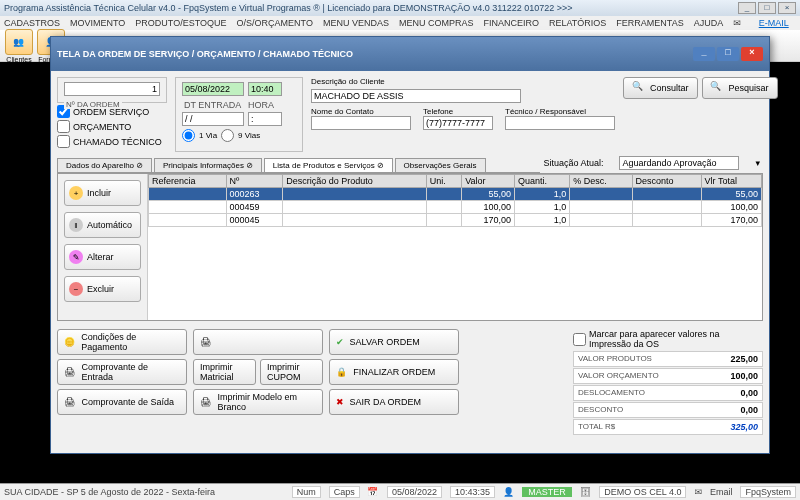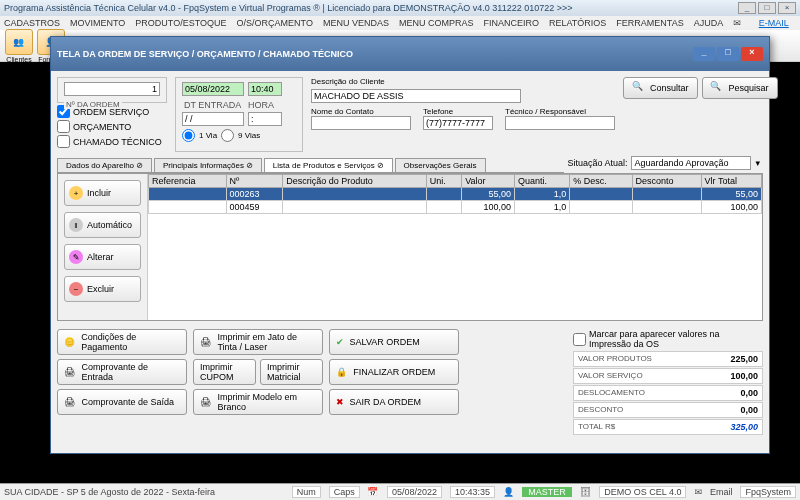--- a/index.html
+++ b/index.html
@@ -29,21 +29,21 @@
 .col5 { width: 140px; }
 input[type=text] { border: 1px solid #999; background: #fff; height: 14px; padding: 0 2px; font-size: 9px; }
 .row { display: flex; align-items: center; gap: 4px; margin-bottom: 3px; }
 .row label { font-size: 8px; }
 .checkrow { display: flex; align-items: center; gap: 3px; font-size: 8px; margin: 2px 0; }
 .btn { background: linear-gradient(#fff,#e0e0e0); border: 1px solid #999; border-radius: 3px; padding: 3px 8px; display: inline-flex; align-items: center; gap: 4px; cursor: pointer; font-size: 8px; }
 .btn-ico { width: 14px; height: 14px; display: inline-block; }
 .tabs { display: flex; margin-top: 6px; border-bottom: 1px solid #999; }
 .tab { background: #e8e8e8; border: 1px solid #999; border-bottom: none; padding: 2px 8px; font-size: 8px; margin-right: 2px; cursor: pointer; }
 .tab.active { background: #fff; }
-.status-row { display: flex; align-items: center; justify-content: flex-end; gap: 4px; padding: 3px; font-size: 8px; }
+.status-row { display: flex; align-items: center; justify-content: flex-end; gap: 16px; padding: 3px; font-size: 8px; }
 .panel { background: #fff; border: 1px solid #999; height: 148px; display: flex; }
 .side-btns { width: 90px; background: #f0f0f0; border-right: 1px solid #ccc; padding: 6px; display: flex; flex-direction: column; gap: 6px; }
 .side-btn { background: linear-gradient(#fff,#e8e8e8); border: 1px solid #aaa; border-radius: 3px; height: 26px; display: flex; align-items: center; gap: 4px; padding: 0 4px; cursor: pointer; font-size: 8px; }
 .side-ico { width: 14px; height: 14px; border-radius: 50%; background: #ffd060; display: inline-flex; align-items: center; justify-content: center; font-size: 8px; }
 .grid { flex: 1; overflow: auto; }
 table { width: 100%; border-collapse: collapse; font-size: 8px; }
 th { background: #e0e0e0; border: 1px solid #aaa; padding: 1px 3px; text-align: left; font-weight: normal; }
 td { border: 1px solid #ccc; padding: 1px 3px; background: #fff; }
 tr.sel td { background: #3060a0; color: #fff; }
 .foot-btns { display: flex; gap: 6px; margin-top: 8px; }
@@ -244,20 +244,31 @@
                 <td></td>
                 <td>000459</td>
                 <td></td>
                 <td></td>
                 <td style="text-align: right;">100,00</td>
                 <td style="text-align: right;">1,0</td>
                 <td style="text-align: right;"></td>
                 <td style="text-align: right;"></td>
                 <td style="text-align: right;">100,00</td>
               </tr>
+              <tr>
+                <td></td>
+                <td>000045</td>
+                <td></td>
+                <td></td>
+                <td style="text-align: right;">170,00</td>
+                <td style="text-align: right;">1,0</td>
+                <td style="text-align: right;"></td>
+                <td style="text-align: right;"></td>
+                <td style="text-align: right;">170,00</td>
+              </tr>
             </tbody>
         </table>
       </div>
     </div>
 
     <div class="foot-btns">
       <div class="foot-col">
         <div class="big-btn">
             <span>🪙</span>
             <span>Condições de Pagamento</span>
@@ -267,28 +278,27 @@
             <span>Comprovante de Entrada</span>
           </div>
         <div class="big-btn">
             <span>🖨</span>
             <span>Comprovante de Saída</span>
           </div>
       </div>
       <div class="foot-col">
         <div class="big-btn">
             <span>🖨</span>
-            <span>Imprimir em Jato de Tinta / Laser</span>
           </div>
         <div style="display:flex;gap:4px">
           <div class="big-btn" style="width:63px">
-              <span>Imprimir CUPOM</span>
+              <span>Imprimir Matricial</span>
             </div>
           <div class="big-btn" style="width:63px">
-              <span>Imprimir Matricial</span>
+              <span>Imprimir CUPOM</span>
             </div>
         </div>
         <div class="big-btn">
             <span>🖨</span>
             <span>Imprimir Modelo em Branco</span>
           </div>
       </div>
       <div class="foot-col">
         <div class="big-btn">
             <span style="color:#4a4">✔</span>
@@ -306,21 +316,21 @@
       <div class="totals">
         <div class="checkprint">
             <input type="checkbox" style="">
             <span>Marcar para aparecer valores na Impressão da OS</span>
           </div>
         <div class="total-row">
             <span class="lbl">VALOR PRODUTOS</span>
             <span class="val">225,00</span>
           </div>
         <div class="total-row">
-            <span class="lbl">VALOR SERVIÇO</span>
+            <span class="lbl">VALOR ORÇAMENTO</span>
             <span class="val">100,00</span>
           </div>
         <div class="total-row">
             <span class="lbl">DESLOCAMENTO</span>
             <span class="val">0,00</span>
           </div>
         <div class="total-row">
             <span class="lbl">DESCONTO</span>
             <span class="val">0,00</span>
           </div>

